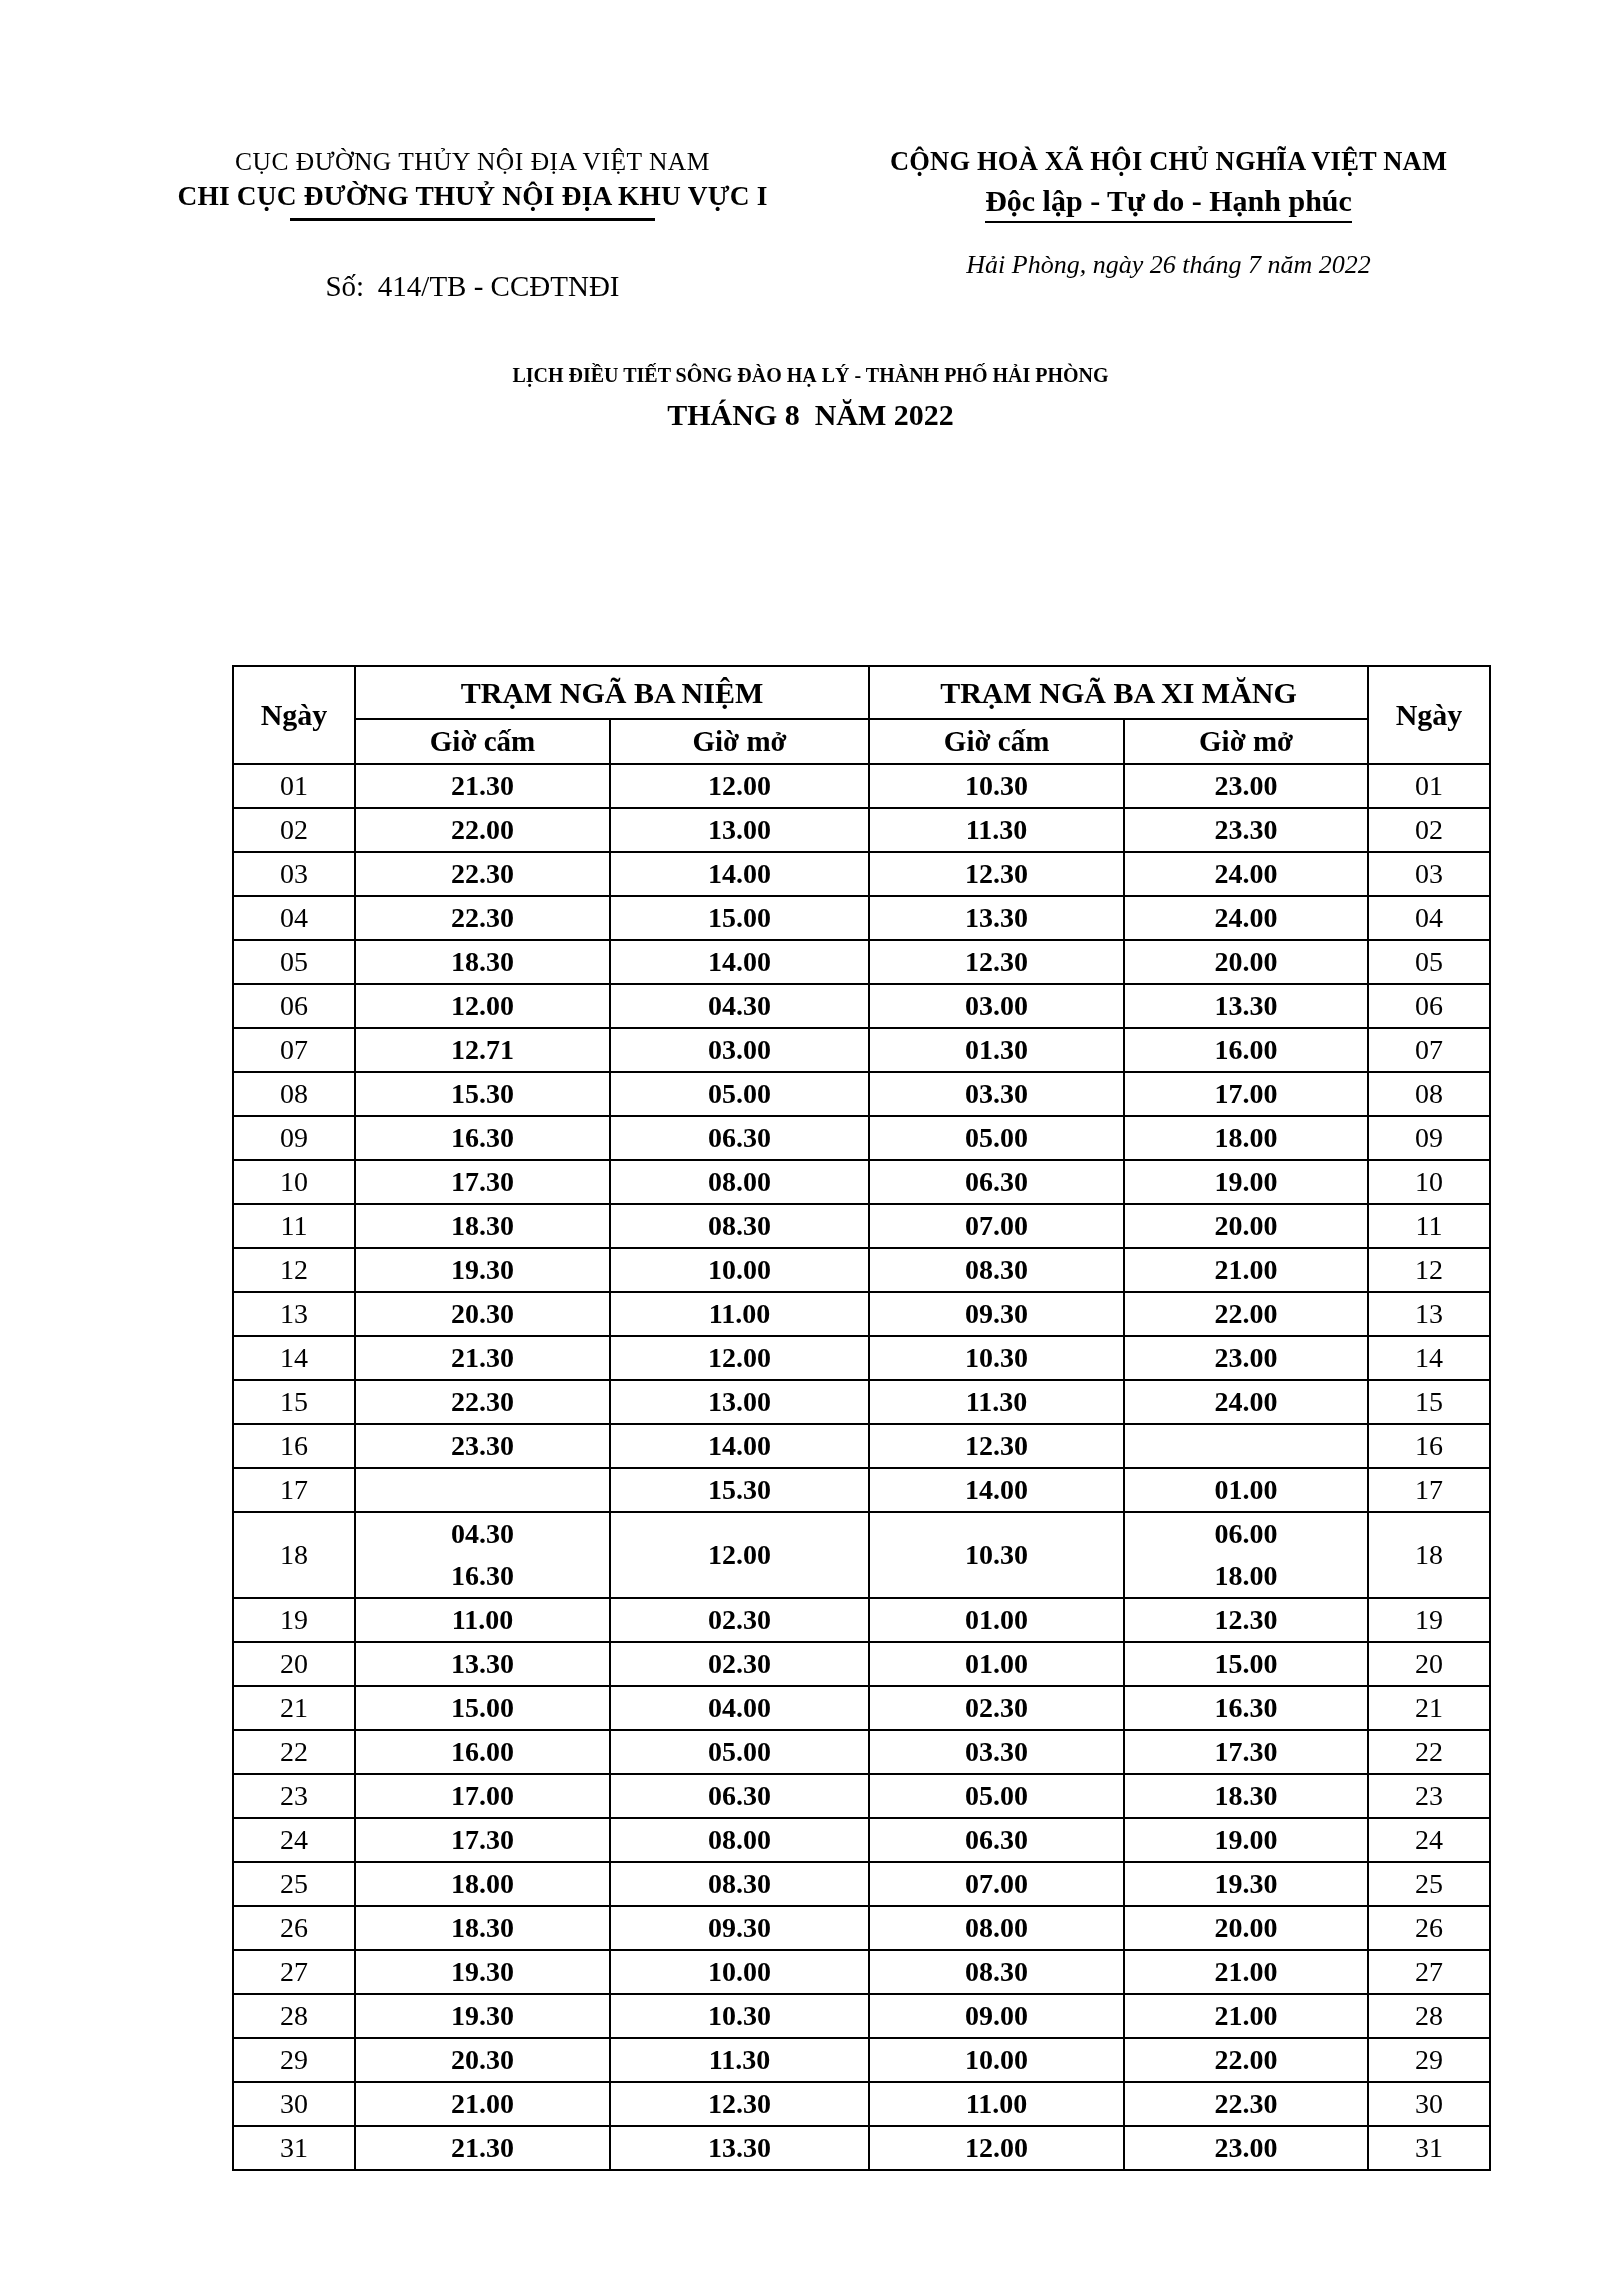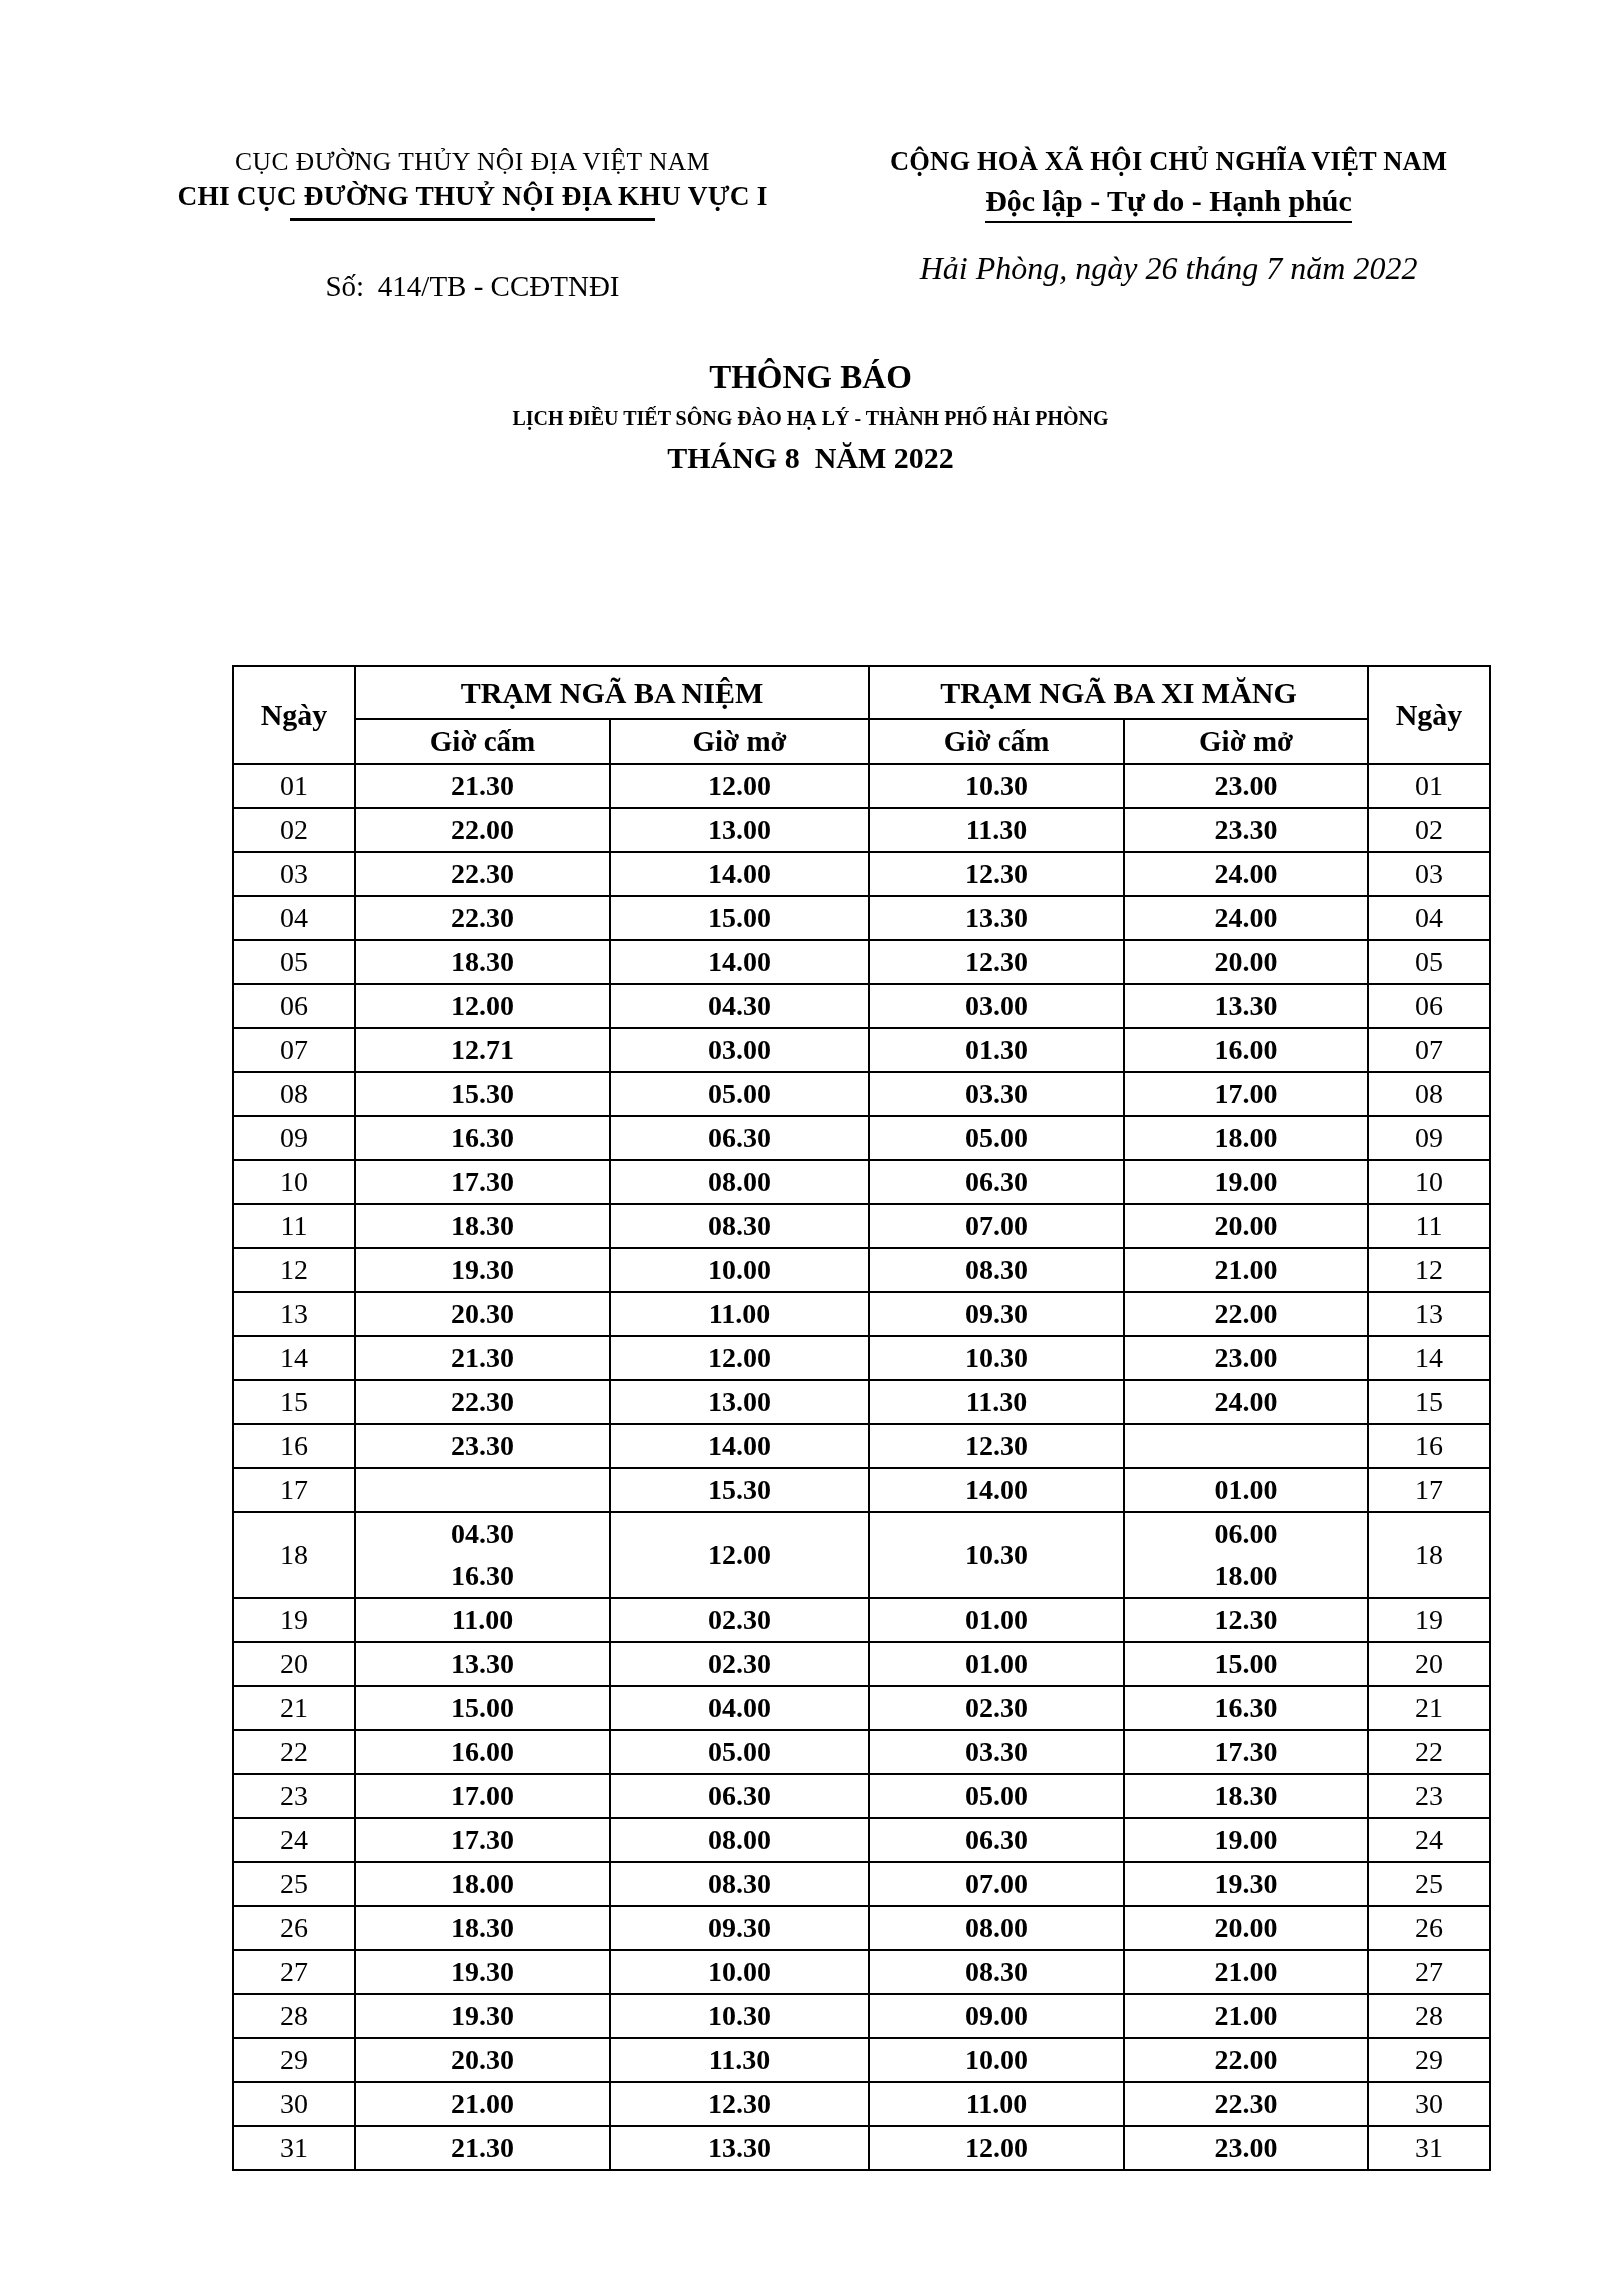--- a/index.html
+++ b/index.html
@@ -15,21 +15,21 @@
   .hdr-left  { position:absolute; left:155px; top:145px; width:635px; text-align:center; }
   .hdr-right { position:absolute; left:845px; top:145px; width:647px; text-align:center; }
   .hl1 { font-size:25.5px; line-height:33px; letter-spacing:0.5px; }
   .hl2 { font-size:27.4px; line-height:37px; font-weight:bold; letter-spacing:0.2px; }
   .hl-rule { width:365px; height:2.9px; background:#000; margin:2.9px auto 0 auto; }
   .doc-no { margin-top:49px; font-size:29px; text-align:center; }
   .doc-no .num { font-weight:normal; margin-left:13.7px; }
   .hr1 { font-size:26.5px; line-height:33px; font-weight:bold; letter-spacing:0.2px; }
   .hr2 { display:inline-block; margin-top:5.9px; padding-bottom:2.9px;
          font-size:30px; font-weight:bold; border-bottom:2.9px solid #000; }
-  .dateline { margin-top:27.4px; font-size:32px; font-style:italic; }
+  .dateline { margin-top:27.4px; font-size:26px; font-style:italic; }
   
   .title-block { position:absolute; top:356px; left:0; width:100%; text-align:center; }
   .t1 { font-size:33px; font-weight:bold; line-height:43px; }
   .t2 { font-size:20px; font-weight:bold; line-height:39px; }
   .t3 { font-size:30px; font-weight:bold; line-height:39px; white-space:pre-wrap; }
   
   .intro {
     position:absolute; top:470px; left:152px; width:1323px;
     margin:0; font-size:30px; line-height:55px;
     text-align:justify; text-indent:80px;
@@ -64,21 +64,20 @@
     <div class="doc-no"><span>Số:</span><span class="num">414</span><span>/TB - CCĐTNĐI</span></div>
   </div>
 
   <div class="hdr-right">
     <div class="hr1">CỘNG HOÀ XÃ HỘI CHỦ NGHĨA VIỆT NAM</div>
     <div><span class="hr2">Độc lập - Tự do - Hạnh phúc</span></div>
     <div class="dateline">Hải Phòng, ngày  26  tháng 7 năm 2022</div>
   </div>
 
   <div class="title-block">
-    <div class="t1">THÔNG BÁO</div>
     <div class="t2">LỊCH ĐIỀU TIẾT SÔNG ĐÀO HẠ LÝ - THÀNH PHỐ HẢI PHÒNG</div>
     <div class="t3">THÁNG 8  NĂM 2022</div>
   </div>
 
 
   <table class="sched">
     <colgroup>
       <col style="width:9.7%">
         <col style="width:20.3%">
         <col style="width:20.6%">

